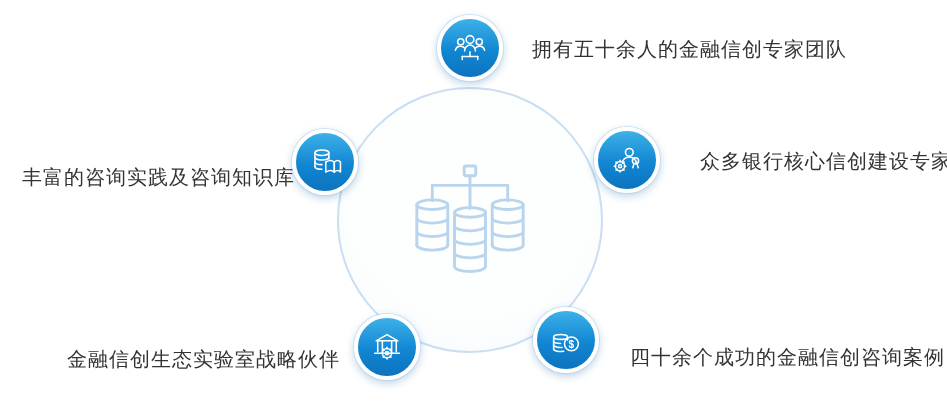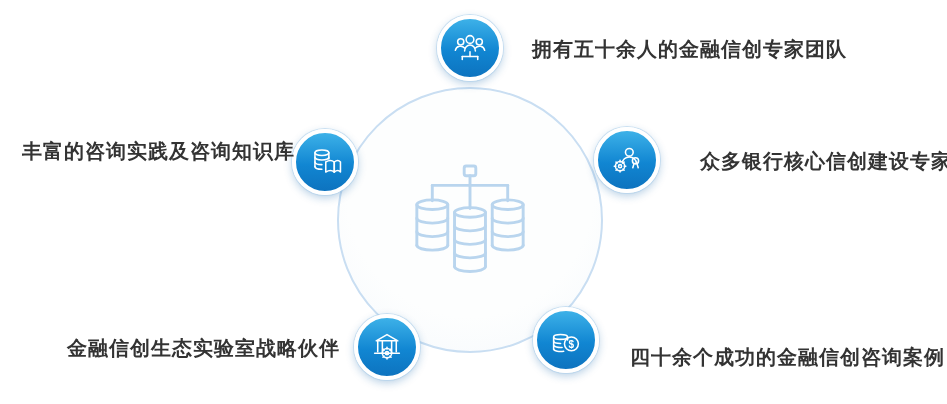--- a/index.html
+++ b/index.html
@@ -39,30 +39,30 @@
   .node svg{width:34px;height:34px;display:block;}
   .node-top{left:437px;top:15px;}
   .node-left{left:292px;top:129px;}
   .node-right{left:594px;top:127px;}
   .node-bottom-left{left:354px;top:314px;}
   .node-bottom-right{left:533px;top:307px;}
   
   .label{
     position:absolute;
     font-size:20px;
-    font-weight:bold;
+    font-weight:normal;
     color:#333333;
     letter-spacing:1px;
     white-space:nowrap;
     line-height:1.1;
   }
   .label-top{left:532px;top:38px;}
   .label-right{left:700px;top:150px;}
-  .label-left{right:652px;top:140px;text-align:center;}
-  .label-bottom-left{right:607px;top:337px;text-align:right;}
+  .label-left{right:652px;top:166px;text-align:center;}
+  .label-bottom-left{right:607px;top:348px;text-align:right;}
   .label-bottom-right{left:630px;top:346px;}
   
   .wicon{stroke:#ffffff;fill:none;stroke-width:2;stroke-linecap:round;stroke-linejoin:round;}
   .cicon{stroke:#b9d5ee;fill:none;stroke-width:3;stroke-linecap:round;stroke-linejoin:round;}
 </style>
 </head>
 <body>
 
 <div class="stage">
 

